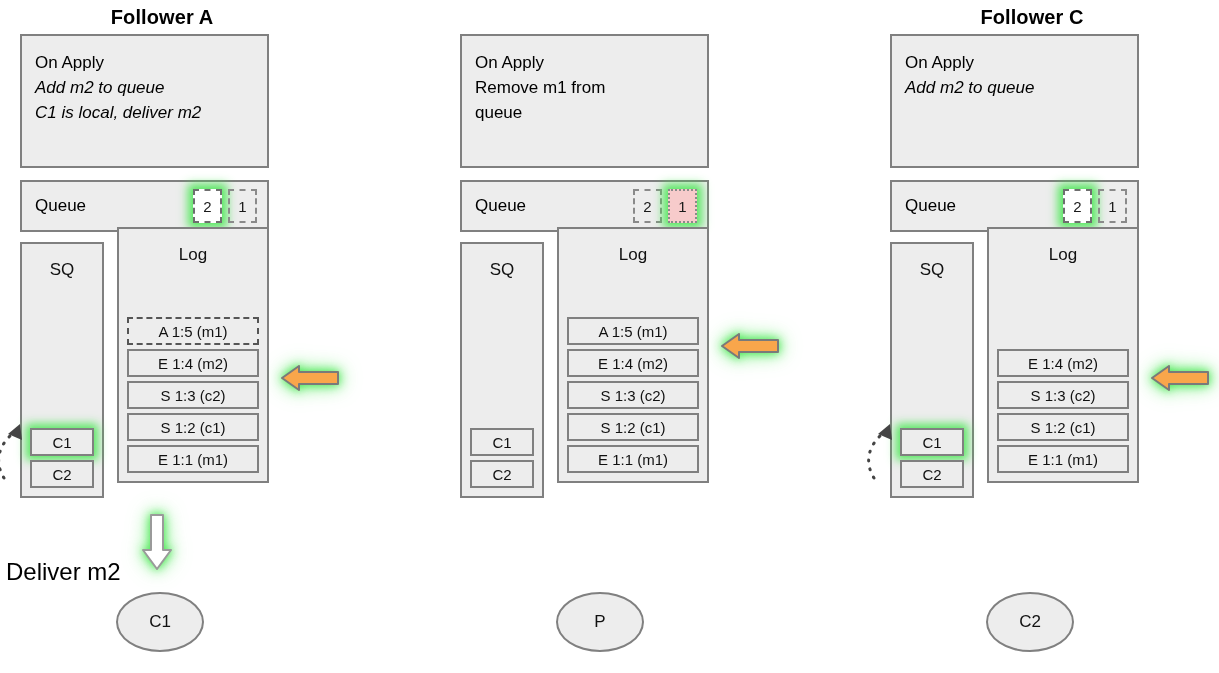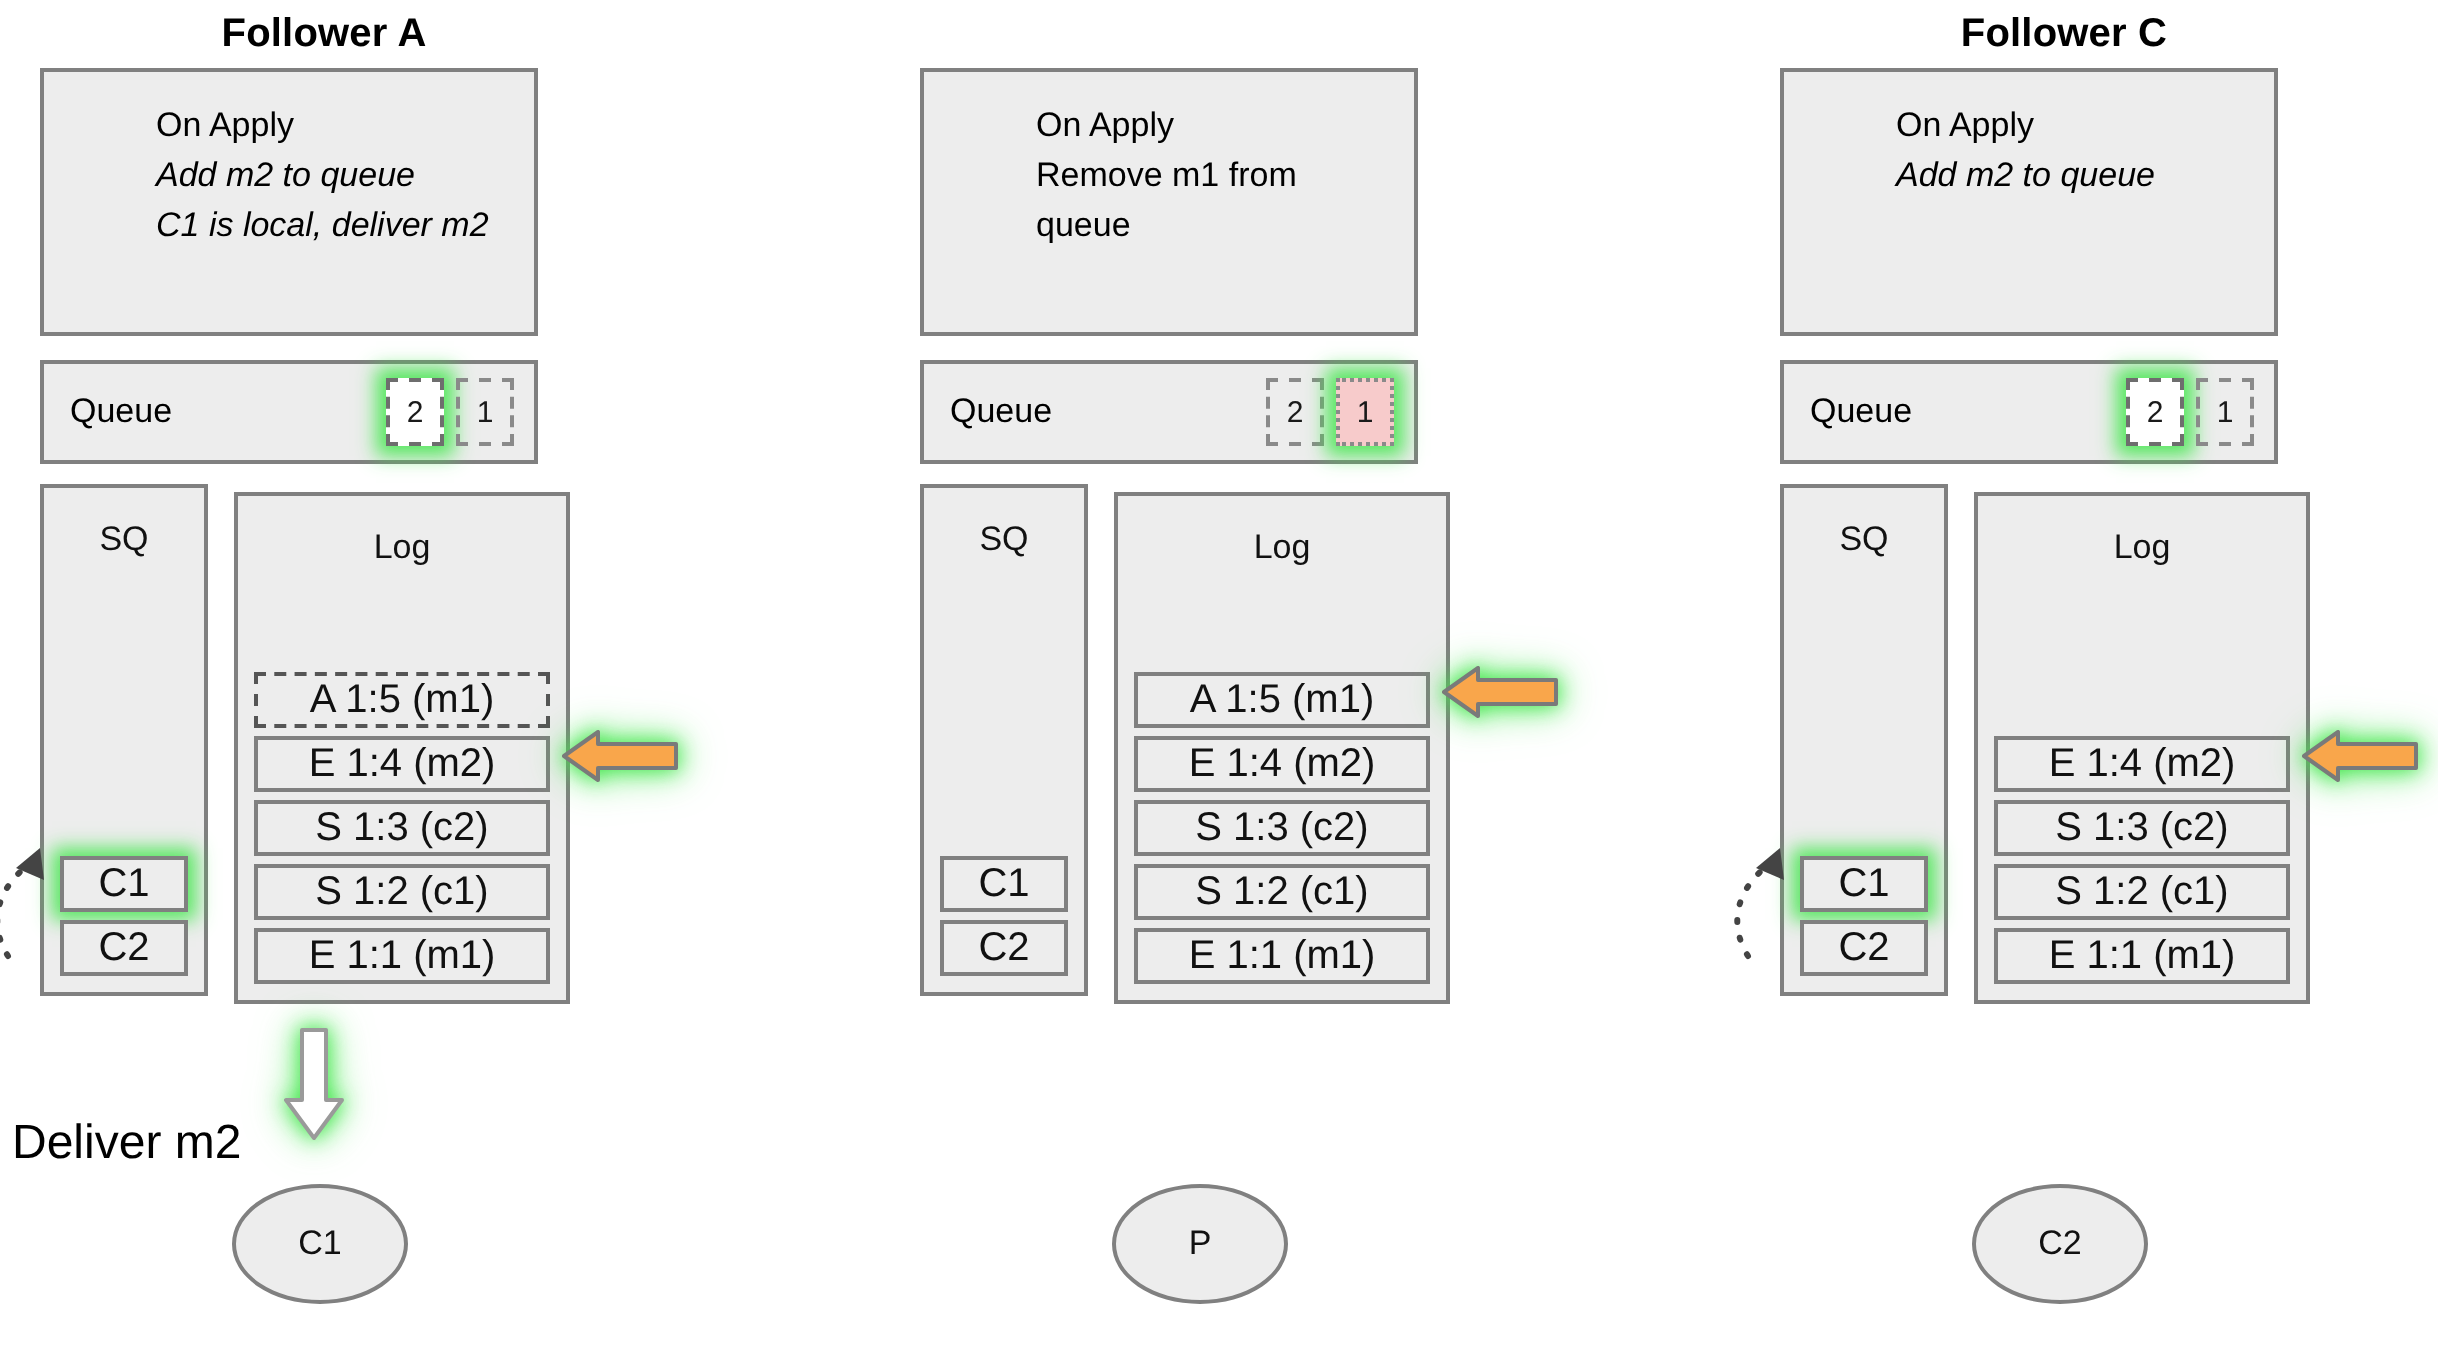--- a/index.html
+++ b/index.html
@@ -15,21 +15,21 @@
     letter-spacing:.1px;
   }
 
   
   .gbox{
     position:absolute;background:#ededed;border:2px solid #808080;
     box-sizing:border-box;
   }
 
   
-  .apply{left:20px;top:34px;width:249px;height:134px;padding-left:43px;}
+  .apply{left:20px;top:34px;width:249px;height:134px;}
   .apply .lines{padding:14px 0 0 13px;font-size:17px;line-height:25px;}
   .apply .ln{white-space:nowrap;}
   .apply .it{font-style:italic;}
 
   
   .queue{left:20px;top:180px;width:249px;height:52px;}
   .queue .qlabel{
     position:absolute;left:13px;top:50%;transform:translateY(-50%);
     font-size:17px;
   }
@@ -47,31 +47,31 @@
     border-color:#6e6e6e;background:#ffffff;
     box-shadow:0 0 9px 5px rgba(60,230,70,.85);
   }
   .qcell.dotted-pink{
     border:2px dotted #8a8a8a;background:#f7cbcb;
     box-shadow:0 0 9px 5px rgba(60,230,70,.85);
   }
 
   
   .sq{left:20px;top:242px;width:84px;height:256px;padding-left:45px;}
-  .log{left:117px;top:246px;width:168px;height:256px;}
+  .log{left:117px;top:227px;width:152px;height:256px;}
   .hdr{
     position:absolute;left:0;top:16px;width:100%;text-align:center;
     font-size:17px;color:#111;
   }
   .stack{position:absolute;left:8px;right:8px;bottom:8px;}
   .cell{
     box-sizing:border-box;height:28px;margin-top:4px;
     border:2px solid #808080;background:#ededed;
     display:flex;align-items:center;justify-content:center;
-    font-size:20px;color:#111;white-space:nowrap;
+    font-size:15px;color:#111;white-space:nowrap;
   }
   .cell.dash{border:2px dashed #555;background:transparent;}
   .cell.glow{box-shadow:0 0 9px 4px rgba(60,230,70,.85);}
 
   
   .oarrow{position:absolute;width:62px;height:34px;}
   .oarrow svg{display:block;filter:drop-shadow(0 0 5px rgba(60,230,70,.95))
                                drop-shadow(0 0 9px rgba(60,230,70,.65));}
 
   

